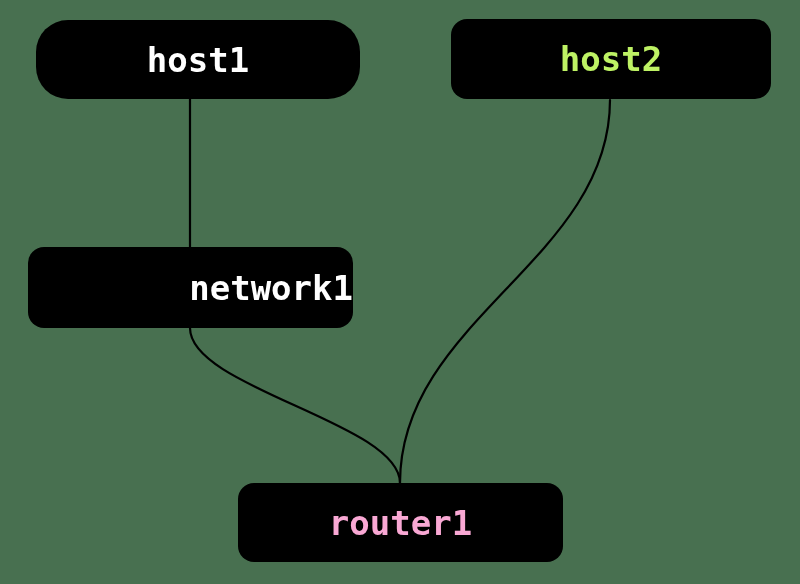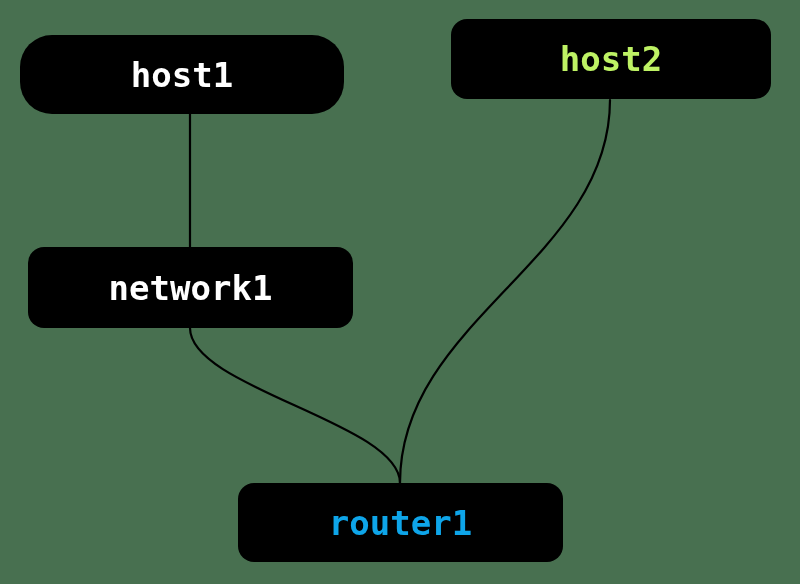--- a/index.html
+++ b/index.html
@@ -44,29 +44,29 @@
 <body>
 
 <div id="canvas" style="background: rgb(72, 112, 80);">
 
   <svg id="edge-layer" viewBox="0 0 800 584" xmlns="http://www.w3.org/2000/svg">
     <path class="edge" d="M 190 99 L 190 248" style="stroke: rgb(0, 0, 0); stroke-width: 2.2;"></path>
     <path class="edge" d="M 190 328 C 190 388 400 423 400 483" style="stroke: rgb(0, 0, 0); stroke-width: 2.2;"></path>
     <path class="edge" d="M 610 100 C 610 260 400 320 400 483" style="stroke: rgb(0, 0, 0); stroke-width: 2.2;"></path>
   </svg>
 
-  <div class="node" style="left: 20px; top: 20px; width: 324px; height: 79px; background: rgb(0, 0, 0); color: rgb(255, 255, 255); border-radius: 32px; margin-top: 15px;">
+  <div class="node" style="left: 36px; top: 20px; width: 324px; height: 79px; background: rgb(0, 0, 0); color: rgb(255, 255, 255); border-radius: 32px;">
     <span class="node-label">host1</span>
   </div>
 
   <div class="node" style="left: 451px; top: 19px; width: 320px; height: 80px; background: rgb(0, 0, 0); color: #bef264; border-radius: 16px;">
     <span class="node-label">host2</span>
   </div>
 
-  <div class="node" style="left: 28px; top: 247px; width: 325px; height: 81px; background: rgb(0, 0, 0); color: rgb(255, 255, 255); border-radius: 16px;">
+  <div class="node" style="left: 28px; top: 247px; width: 325px; height: 81px; background: rgb(0, 0, 0); color: rgb(255, 255, 255); border-radius: 16px; justify-content: flex-end;">
     <span class="node-label">network1</span>
   </div>
 
-  <div class="node" style="left: 238px; top: 483px; width: 325px; height: 79px; background: rgb(0, 0, 0); color: #0ea5e9; border-radius: 16px;">
+  <div class="node" style="left: 238px; top: 483px; width: 325px; height: 79px; background: rgb(0, 0, 0); color: #f9a8d4; border-radius: 16px;">
     <span class="node-label">router1</span>
   </div>
 
 </div>
 
 </body></html>

